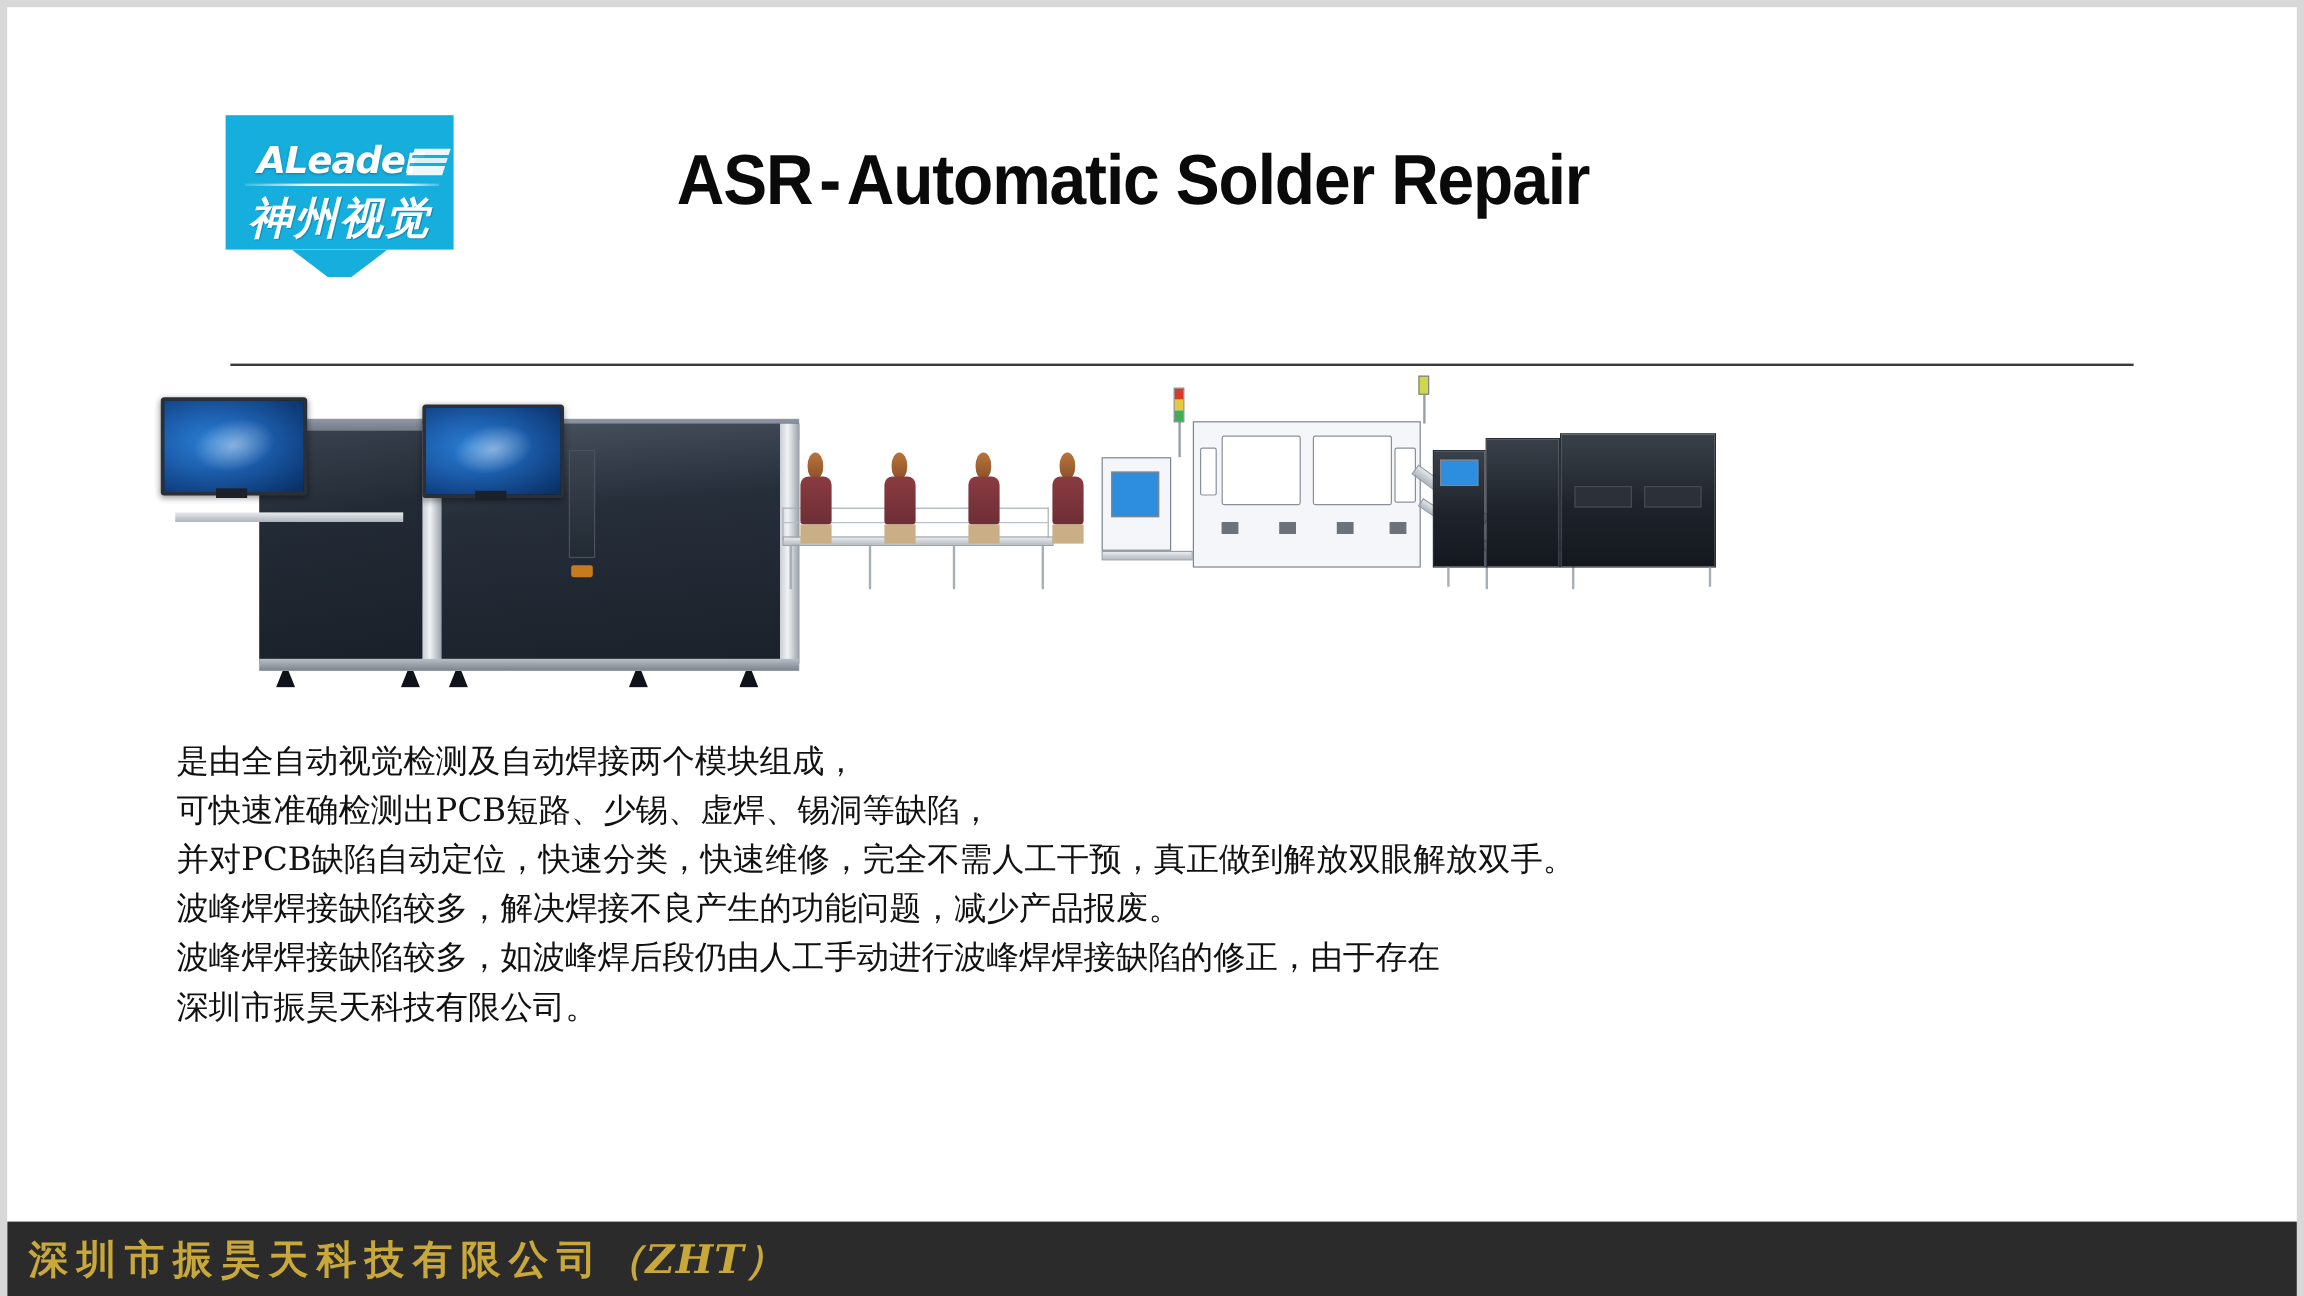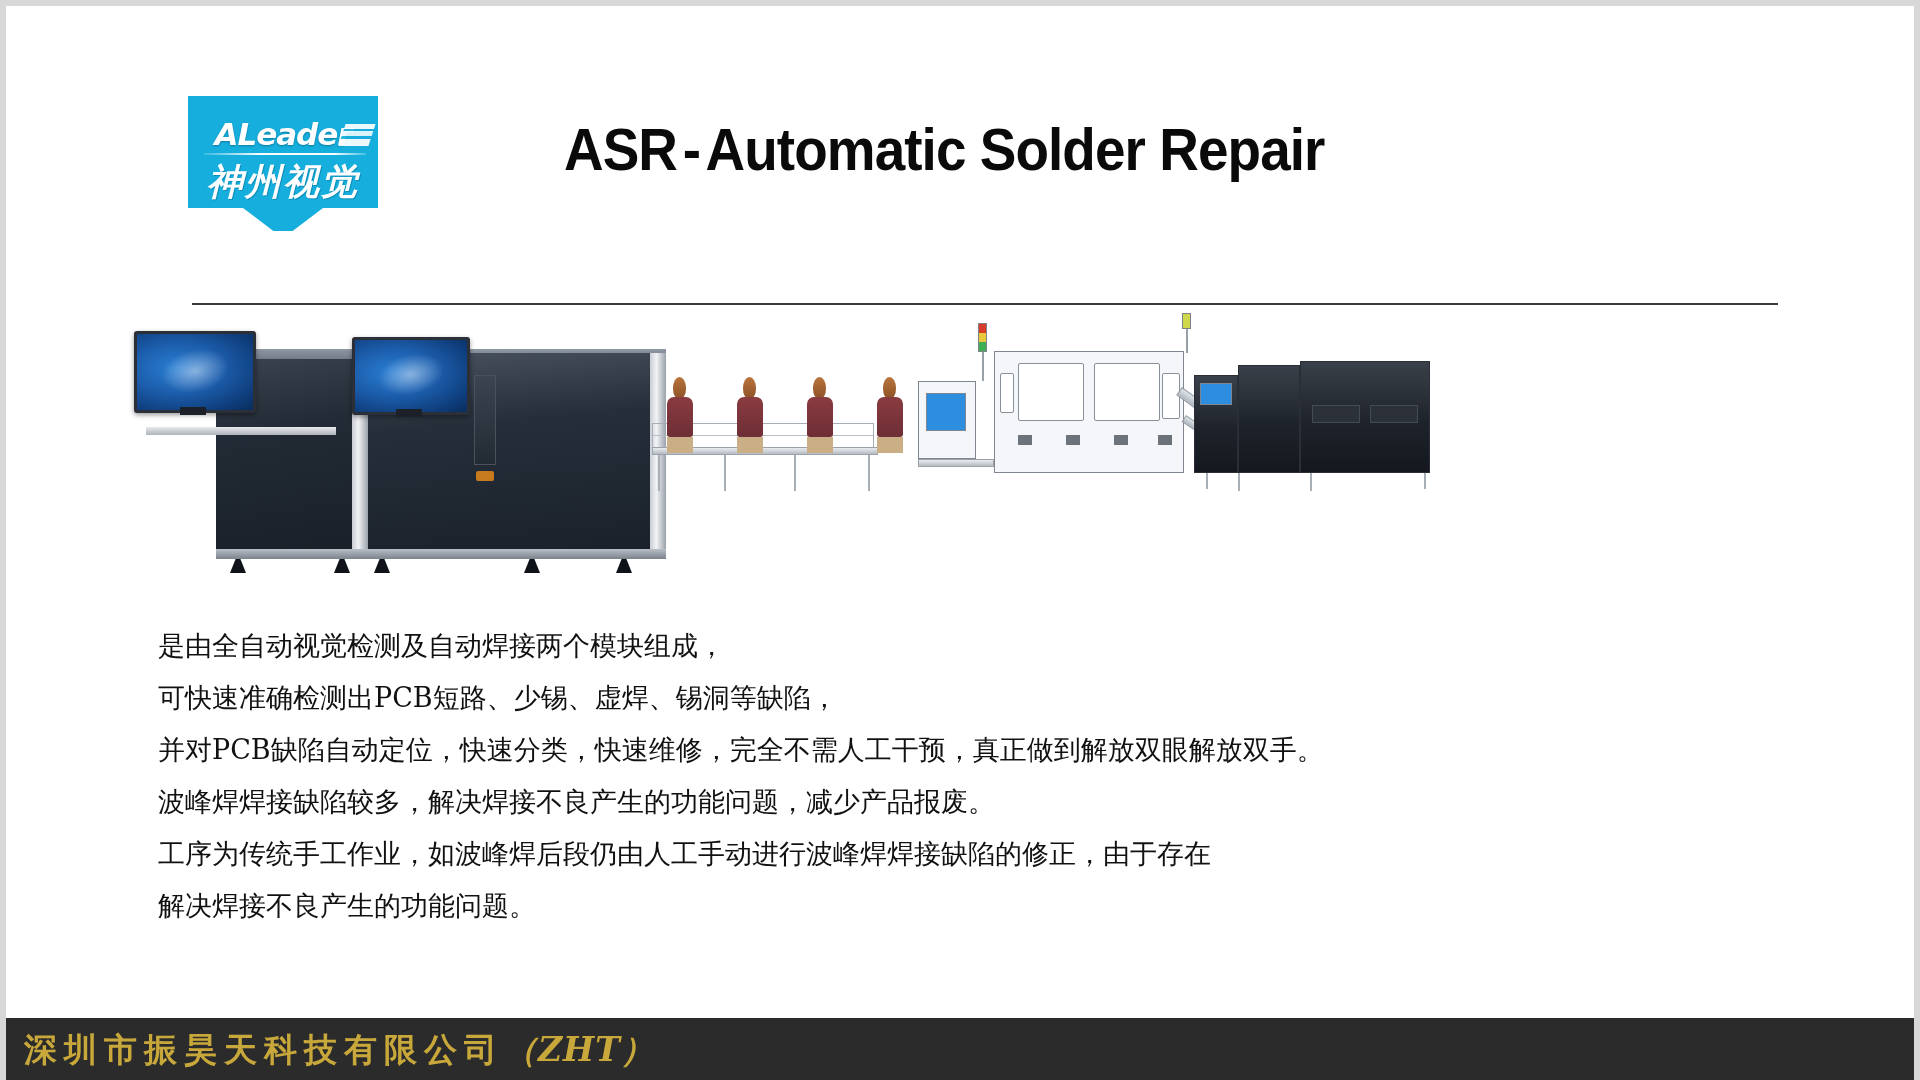--- a/index.html
+++ b/index.html
@@ -161,21 +161,21 @@
 
   
   .body-text{
     position:absolute;left:140px;top:608px;width:1640px;
     font-family:"DejaVu Serif","Liberation Serif",serif;
     font-size:27px;
     line-height:40px;
     color:#111111;
     white-space:nowrap;
   }
-  .body-text p{margin:12px;padding:0;}
+  .body-text p{margin:1px;padding:0;}
 
   
   .footer{
     position:absolute;left:0;bottom:0;width:1920px;height:62px;
     background:#2b2b2b;
   }
   .footer-text{
     position:absolute;left:18px;top:10px;
     font-family:"DejaVu Serif","Liberation Serif",serif;
     font-weight:bold;
@@ -305,22 +305,22 @@
     <div class="dark-panel" style="left:724px;top:74px;width:48px;height:18px;"></div>
     <div class="leg" style="left:560px;top:142px;height:16px;"></div>
     <div class="leg" style="left:778px;top:142px;height:16px;"></div>
   </div>
 
   <div class="body-text">
     <p>是由全自动视觉检测及自动焊接两个模块组成，</p>
     <p>可快速准确检测出PCB短路、少锡、虚焊、锡洞等缺陷，</p>
     <p>并对PCB缺陷自动定位，快速分类，快速维修，完全不需人工干预，真正做到解放双眼解放双手。</p>
     <p>波峰焊焊接缺陷较多，解决焊接不良产生的功能问题，减少产品报废。</p>
-    <p>工序为传统手工作业，如波峰焊后段仍由人工手动进行波峰焊焊接缺陷的修正，由于存在</p>
-    <p>解决焊接不良产生的功能问题。</p>
+    <p>波峰焊焊接缺陷较多，如波峰焊后段仍由人工手动进行波峰焊焊接缺陷的修正，由于存在</p>
+    <p>深圳市振昊天科技有限公司。</p>
   </div>
 
   <div class="footer">
     <div class="footer-text">
       <span>深圳市振昊天科技有限公司</span><span class="en">（ZHT）</span>
     </div>
   </div>
 
 </div>
 

